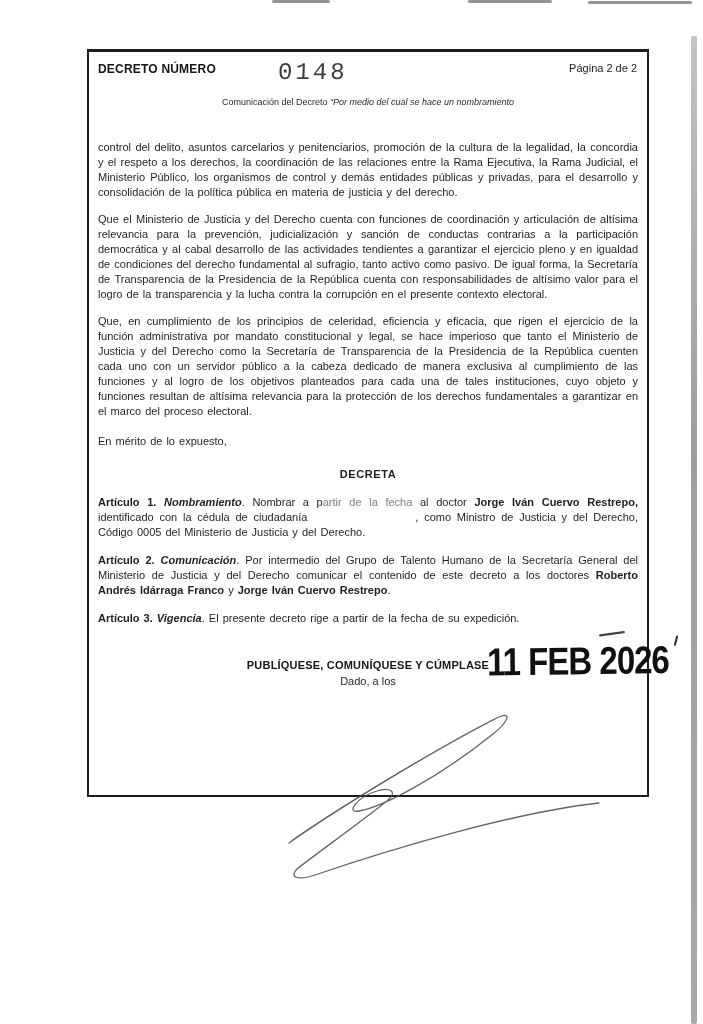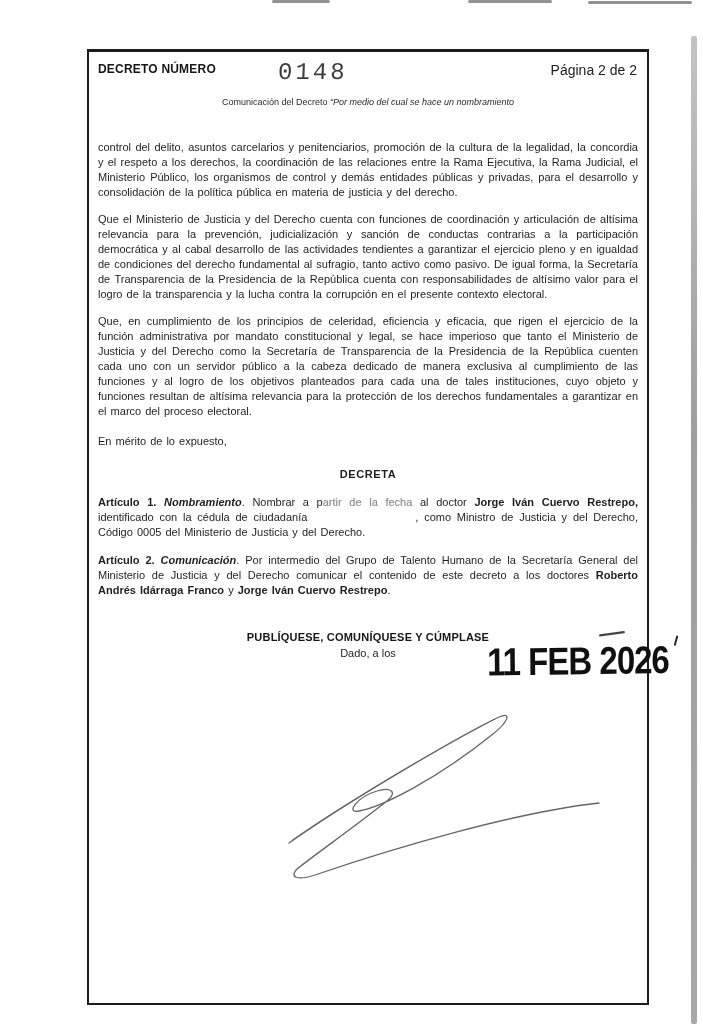--- a/index.html
+++ b/index.html
@@ -18,36 +18,36 @@
     background: linear-gradient(180deg, #c4c4c4 0%, #9e9e9e 40%, #a8a8a8 100%);
     border-radius: 2px;
   }
   .top-streak { position: absolute; top: 0; height: 3px; background: #3a3a3a; opacity: .55; border-radius: 2px; }
   .ts1 { left: 272px; width: 58px; }
   .ts2 { left: 468px; width: 84px; }
   .ts3 { left: 588px; width: 104px; top: 1px; }
 
   
   .frame {
-    position: absolute; left: 87px; top: 49px; width: 562px; height: 956px;
+    position: absolute; left: 87px; top: 49px; width: 562px; height: 748px;
     border: 2px solid #1c1c1c; border-top-width: 3px;
     box-sizing: border-box; background: #fff;
   }
 
   .doc-header {
     display: flex; align-items: flex-start;
     padding: 7px 10px 0 9px;
   }
   .header-label { font-size: 12px; font-weight: bold; letter-spacing: .2px; padding-top: 3px; color: #161616; }
   .decree-number {
     font-family: "Liberation Mono", "DejaVu Sans Mono", monospace;
     font-size: 24px; letter-spacing: 3px; color: #3d3d3d;
     margin-left: 62px; transform: skewX(-2deg);
   }
-  .page-indicator { margin-left: auto; font-size: 14px; color: #222; padding-top: 3px; }
+  .page-indicator { margin-left: auto; font-size: 11px; color: #222; padding-top: 3px; }
 
   .continuation {
     text-align: center; font-size: 9px; color: #2a2a2a; margin-top: 11px;
   }
   .continuation .quoted { font-style: italic; }
 
   .body-text { padding: 0 9px; }
   .body-text p {
     font-size: 11px; line-height: 15px; text-align: justify;
     margin: 12px 0 0 0; word-spacing: 1px;
@@ -122,20 +122,21 @@
       <p>Que, en cumplimiento de los principios de celeridad, eficiencia y eficacia, que rigen el ejercicio de la función administrativa por mandato constitucional y legal, se hace imperioso que tanto el Ministerio de Justicia y del Derecho como la Secretaría de Transparencia de la Presidencia de la República cuenten cada uno con un servidor público a la cabeza dedicado de manera exclusiva al cumplimiento de las funciones y al logro de los objetivos planteados para cada una de tales instituciones, cuyo objeto y funciones resultan de altísima relevancia para la protección de los derechos fundamentales a garantizar en el marco del proceso electoral.</p>
 
       <p class="merit">En mérito de lo expuesto,</p>
 
       <p class="decreta">DECRETA</p>
 
       <p class="article"><span class="art-label">Artículo 1.</span><span class="art-title"> Nombramiento</span><span>. Nombrar a p</span><span class="faded">artir de la fecha</span><span> al doctor </span><span class="bold-name">Jorge Iván Cuervo Restrepo,</span><span> identificado con la cédula de ciudadanía</span><span class="redaction"></span><span>, como Ministro de Justicia y del Derecho, Código 0005 del Ministerio de Justicia y del Derecho.</span></p>
 
       <p class="article"><span class="art-label">Artículo 2.</span><span class="art-title"> Comunicación</span><span>. Por intermedio del Grupo de Talento Humano de la Secretaría General del Ministerio de Justicia y del Derecho comunicar el contenido de este decreto a los doctores </span><span class="bold-name">Roberto Andrés Idárraga Franco</span><span> y </span><span class="bold-name">Jorge Iván Cuervo Restrepo</span><span>.</span></p>
 
+      <p class="article"><span class="art-label">Artículo 3.</span><span class="art-title"> Vigencia</span><span>. El presente decreto rige a partir de la fecha de su expedición.</span></p>
 
       <div class="publish-line">PUBLÍQUESE, COMUNÍQUESE Y CÚMPLASE</div>
       <div class="given-line">Dado, a los</div>
     </div>
 
     <div class="stamp">
       <div class="stamp-dash"></div>
       <span>11 FEB 2026</span>
       <div class="stamp-tick"></div>
     </div>

